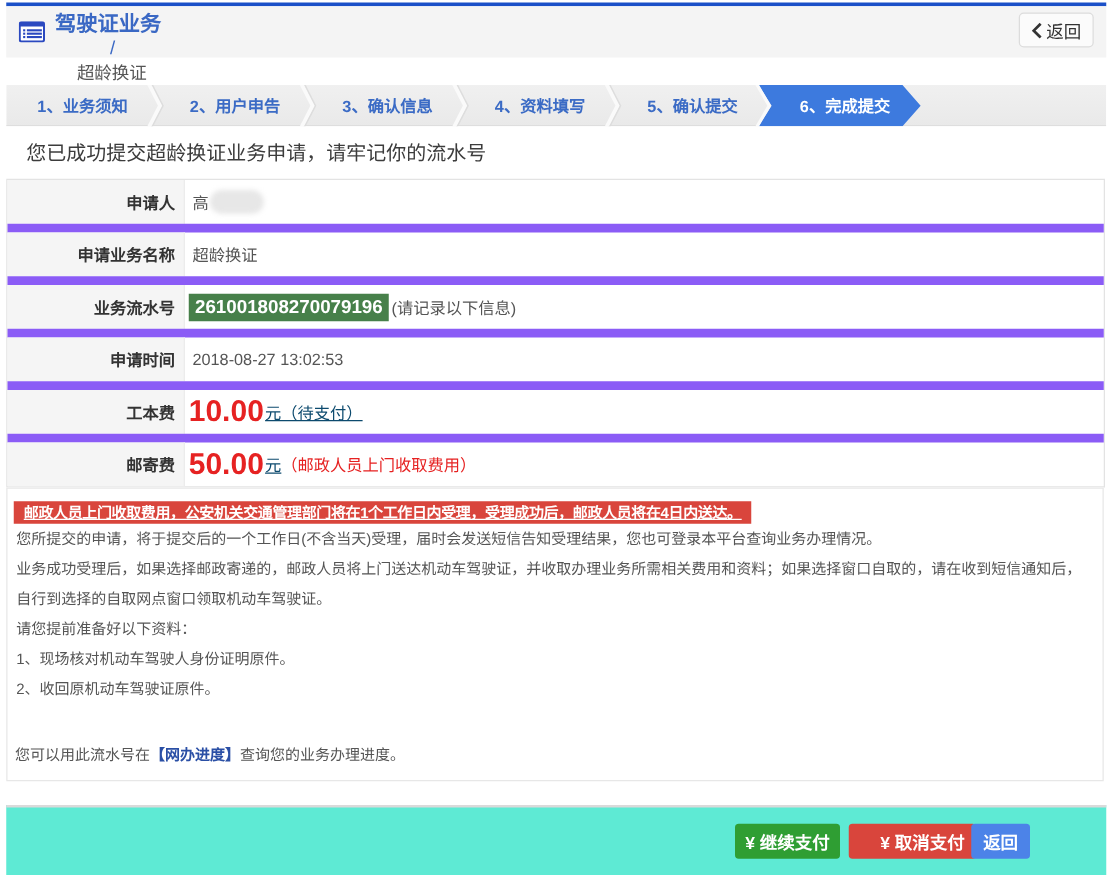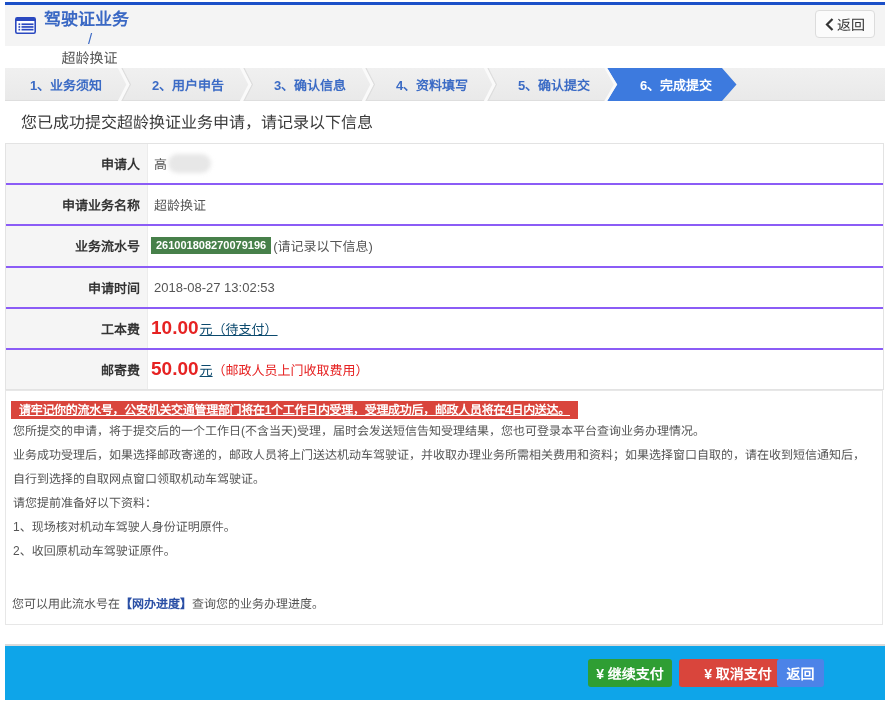--- a/index.html
+++ b/index.html
@@ -10,35 +10,35 @@
   .header{position:absolute;left:5px;top:5px;width:880px;height:41px;background:#f4f4f4;}
   .hicon{position:absolute;left:10px;top:12px;}
   .htitle{position:absolute;left:39px;top:0;height:41px;display:flex;align-items:center;font-size:17px;font-weight:bold;color:#3a68c4;flex-direction:column;}
   .hsub{font-size:14px;font-weight:normal;color:#555;margin-left:6px;}
   .hslash{font-size:15px;color:#3a68c4;margin-left:7px;font-weight:normal;}
   .backbtn{position:absolute;right:10px;top:5px;width:58px;height:26px;background:#fbfbfb;border:1px solid #dcdcdc;border-radius:4px;display:flex;align-items:center;justify-content:center;font-size:14px;color:#333;}
   .backbtn svg{margin-right:3px;}
   .steps{position:absolute;left:5px;top:68px;}
   .ptitle{position:absolute;left:21px;top:109px;font-size:16px;color:#3c3c3c;}
   .tbl{position:absolute;left:5px;top:143px;width:877px;height:245px;border:1px solid #e3e3e3;display:flex;flex-direction:column;}
-  .trow{flex:1;display:flex;border-top:2px solid #8b5cf6;}
+  .trow{flex:1;display:flex;border-top:7px solid #8b5cf6;}
   .trow:first-child{border-top:none;}
   .tlab{width:134px;background:#f5f5f5;border-right:1px solid #ececec;display:flex;align-items:center;justify-content:flex-end;padding-right:7px;font-size:13px;font-weight:bold;color:#333;}
   .tval{flex:1;display:flex;align-items:center;padding-left:6px;font-size:13px;color:#555;}
   .blur{width:43px;height:19px;background:#e7e7e7;border-radius:10px;filter:blur(2px);margin-left:1px;}
-  .serial{background:#47804a;color:#fff;font-weight:bold;font-size:11px;padding:2px 5px 3px 5px;margin-left:-3px;}
-  .fee{color:#e62222;font-weight:bold;font-size:19px;margin-left:-3px;margin-right:1px;}
+  .serial{background:#47804a;color:#fff;font-weight:bold;font-size:15px;padding:2px 5px 3px 5px;margin-left:-3px;}
+  .fee{color:#e62222;font-weight:bold;font-size:24px;margin-left:-3px;margin-right:1px;}
   .feenote{font-size:13px;color:#0c4a6e;text-decoration:underline;}
   .rednote{font-size:13px;color:#e62222;}
   .notice{position:absolute;left:5px;top:390px;width:876px;height:233px;border:1px solid #e7e7e7;background:#fff;}
   .banner{display:inline-block;margin:10px 0 0 5px;background:#d9453c;color:#fff;font-size:12px;font-weight:bold;height:18px;line-height:18px;padding:0 8px;letter-spacing:-0.3px;text-decoration:underline;}
   .ntext{margin:0 0 0 7px;font-size:12px;color:#555;line-height:24px;white-space:nowrap;}
   .nlast{margin:29px 0 0 6px;font-size:12px;color:#555;line-height:24px;}
   .nlink{color:#2a4fa5;font-weight:bold;}
-  .footer{position:absolute;left:5px;top:644px;width:880px;height:56px;background:#0ea5e9;border-top:2px solid #dadada;box-sizing:border-box;}
+  .footer{position:absolute;left:5px;top:644px;width:880px;height:56px;background:#5eead4;border-top:2px solid #dadada;box-sizing:border-box;}
   .btn{position:absolute;height:28px;border-radius:3px;display:flex;align-items:center;justify-content:center;color:#fff;font-size:14px;font-weight:bold;}
   .btn-green{left:583px;top:13px;width:84px;background:#2f9e33;}
   .btn-red{left:674px;top:13px;width:86px;background:#d9453c;padding-left:16px;}
   .btn-blue{left:772px;top:13px;width:47px;background:#4c83e8;}
 </style>
 </head>
 <body>
 <div id="page">
   <div class="topbar"></div>
   <div class="header">
@@ -82,21 +82,21 @@
     </g>
     <path d="M602 0 L717 0 L731.5 16.5 L717 33 L602 33 L612.3 16.5 Z" fill="#3d7ade"></path>
     <path d="M600.2 -1 L610.4 16.5 L600.2 34" stroke="#fafafa" stroke-width="2.6" fill="none"></path>
     <text x="61" y="21.5" font-size="13" font-weight="bold" fill="#3b6bc5" text-anchor="middle">1、业务须知</text>
     <text x="183" y="21.5" font-size="13" font-weight="bold" fill="#3b6bc5" text-anchor="middle">2、用户申告</text>
     <text x="305" y="21.5" font-size="13" font-weight="bold" fill="#3b6bc5" text-anchor="middle">3、确认信息</text>
     <text x="427" y="21.5" font-size="13" font-weight="bold" fill="#3b6bc5" text-anchor="middle">4、资料填写</text>
     <text x="549" y="21.5" font-size="13" font-weight="bold" fill="#3b6bc5" text-anchor="middle">5、确认提交</text>
     <text x="671" y="21.5" font-size="13" font-weight="bold" fill="#ffffff" text-anchor="middle">6、完成提交</text>
   </svg>
-  <div class="ptitle">您已成功提交超龄换证业务申请，请记录以下信息</div>
+  <div class="ptitle">您已成功提交超龄换证业务申请，请牢记你的流水号</div>
   <div class="tbl">
     <div class="trow">
         <div class="tlab">申请人</div>
         <div class="tval">高<span class="blur"></span></div>
       </div>
     <div class="trow">
         <div class="tlab">申请业务名称</div>
         <div class="tval">超龄换证</div>
       </div>
     <div class="trow">
@@ -120,21 +120,21 @@
     <div class="trow">
         <div class="tlab">邮寄费</div>
         <div class="tval">
           <span class="fee">50.00</span>
           <span class="feenote">元</span>
           <span class="rednote">（邮政人员上门收取费用）</span>
         </div>
       </div>
   </div>
   <div class="notice">
-    <div class="banner">请牢记你的流水号，公安机关交通管理部门将在1个工作日内受理，受理成功后，邮政人员将在4日内送达。</div>
+    <div class="banner">邮政人员上门收取费用，公安机关交通管理部门将在1个工作日内受理，受理成功后，邮政人员将在4日内送达。</div>
     <div class="ntext">您所提交的申请，将于提交后的一个工作日(不含当天)受理，届时会发送短信告知受理结果，您也可登录本平台查询业务办理情况。<br>
 业务成功受理后，如果选择邮政寄递的，邮政人员将上门送达机动车驾驶证，并收取办理业务所需相关费用和资料；如果选择窗口自取的，请在收到短信通知后，<br>
 自行到选择的自取网点窗口领取机动车驾驶证。<br>
 请您提前准备好以下资料：<br>
 1、现场核对机动车驾驶人身份证明原件。<br>
 2、收回原机动车驾驶证原件。</div>
     <div class="nlast">您可以用此流水号在<span class="nlink">【网办进度】</span>查询您的业务办理进度。</div>
   </div>
   <div class="footer">
     <div class="btn btn-green">¥ 继续支付</div>

